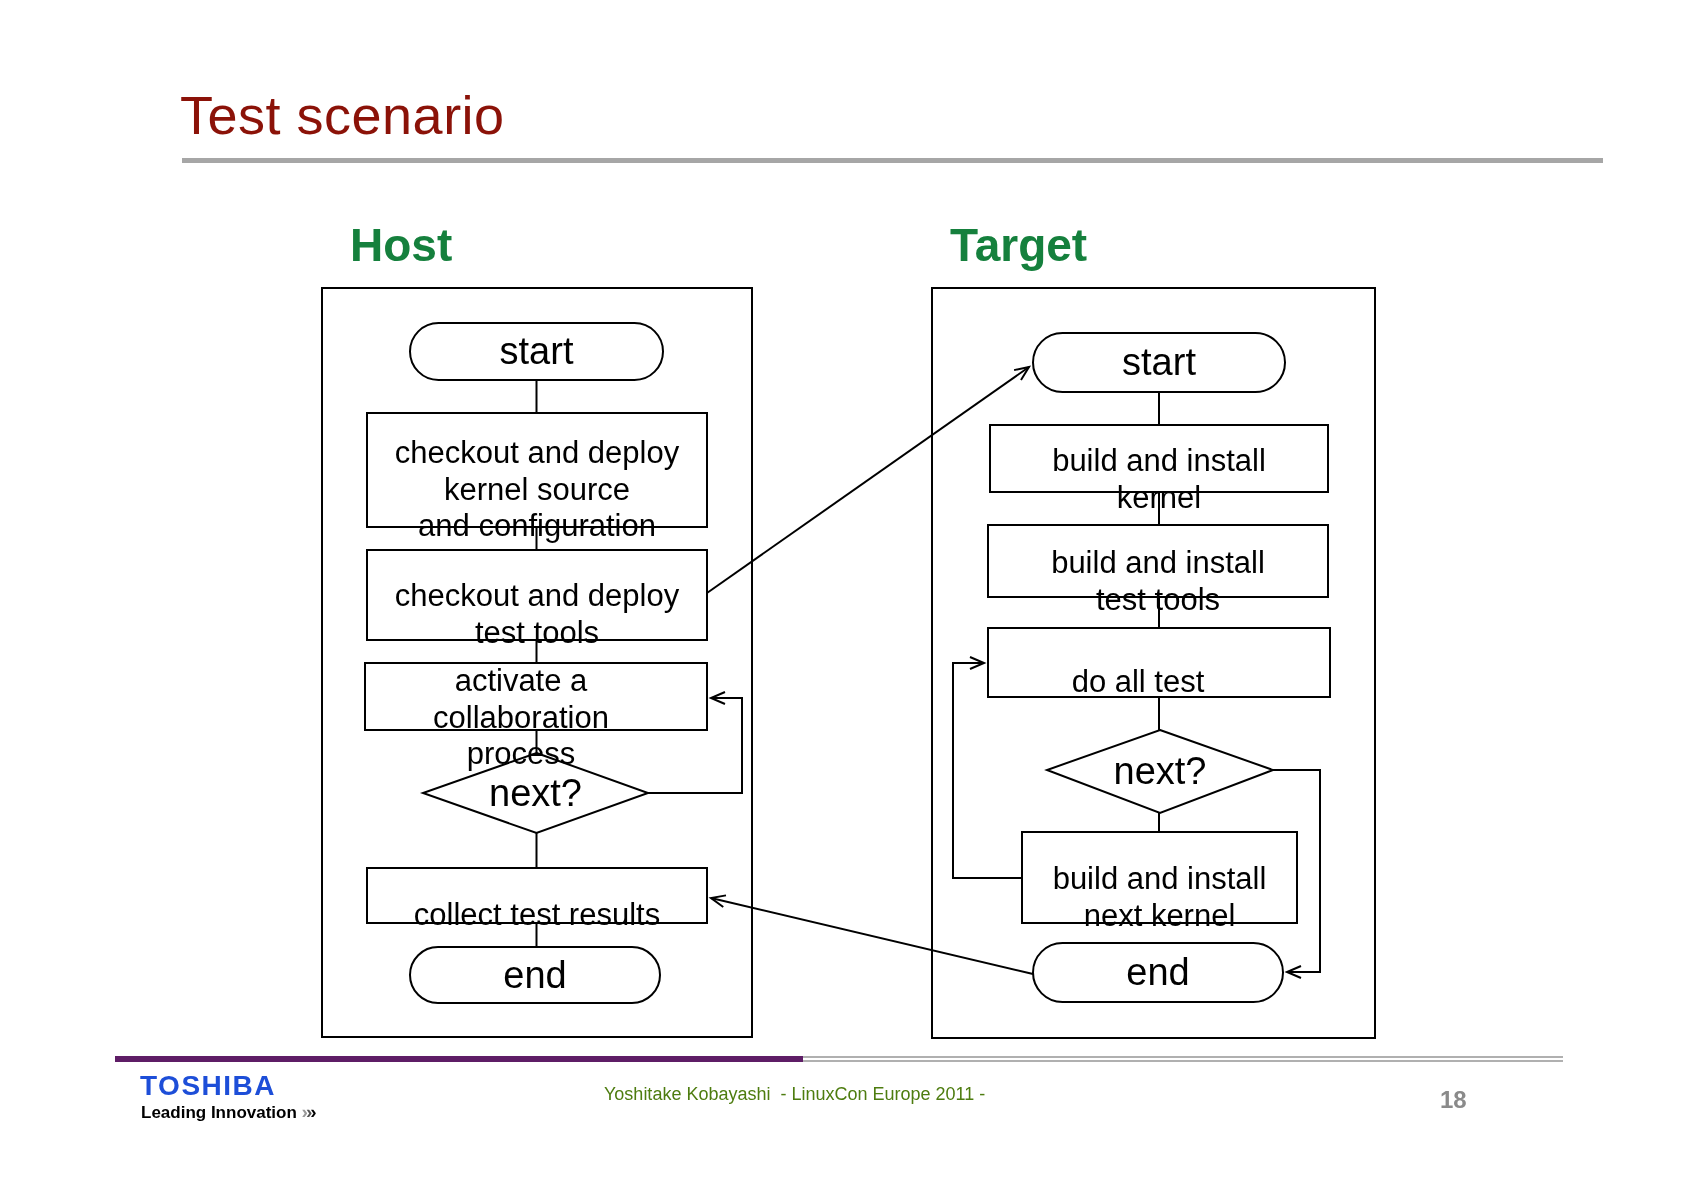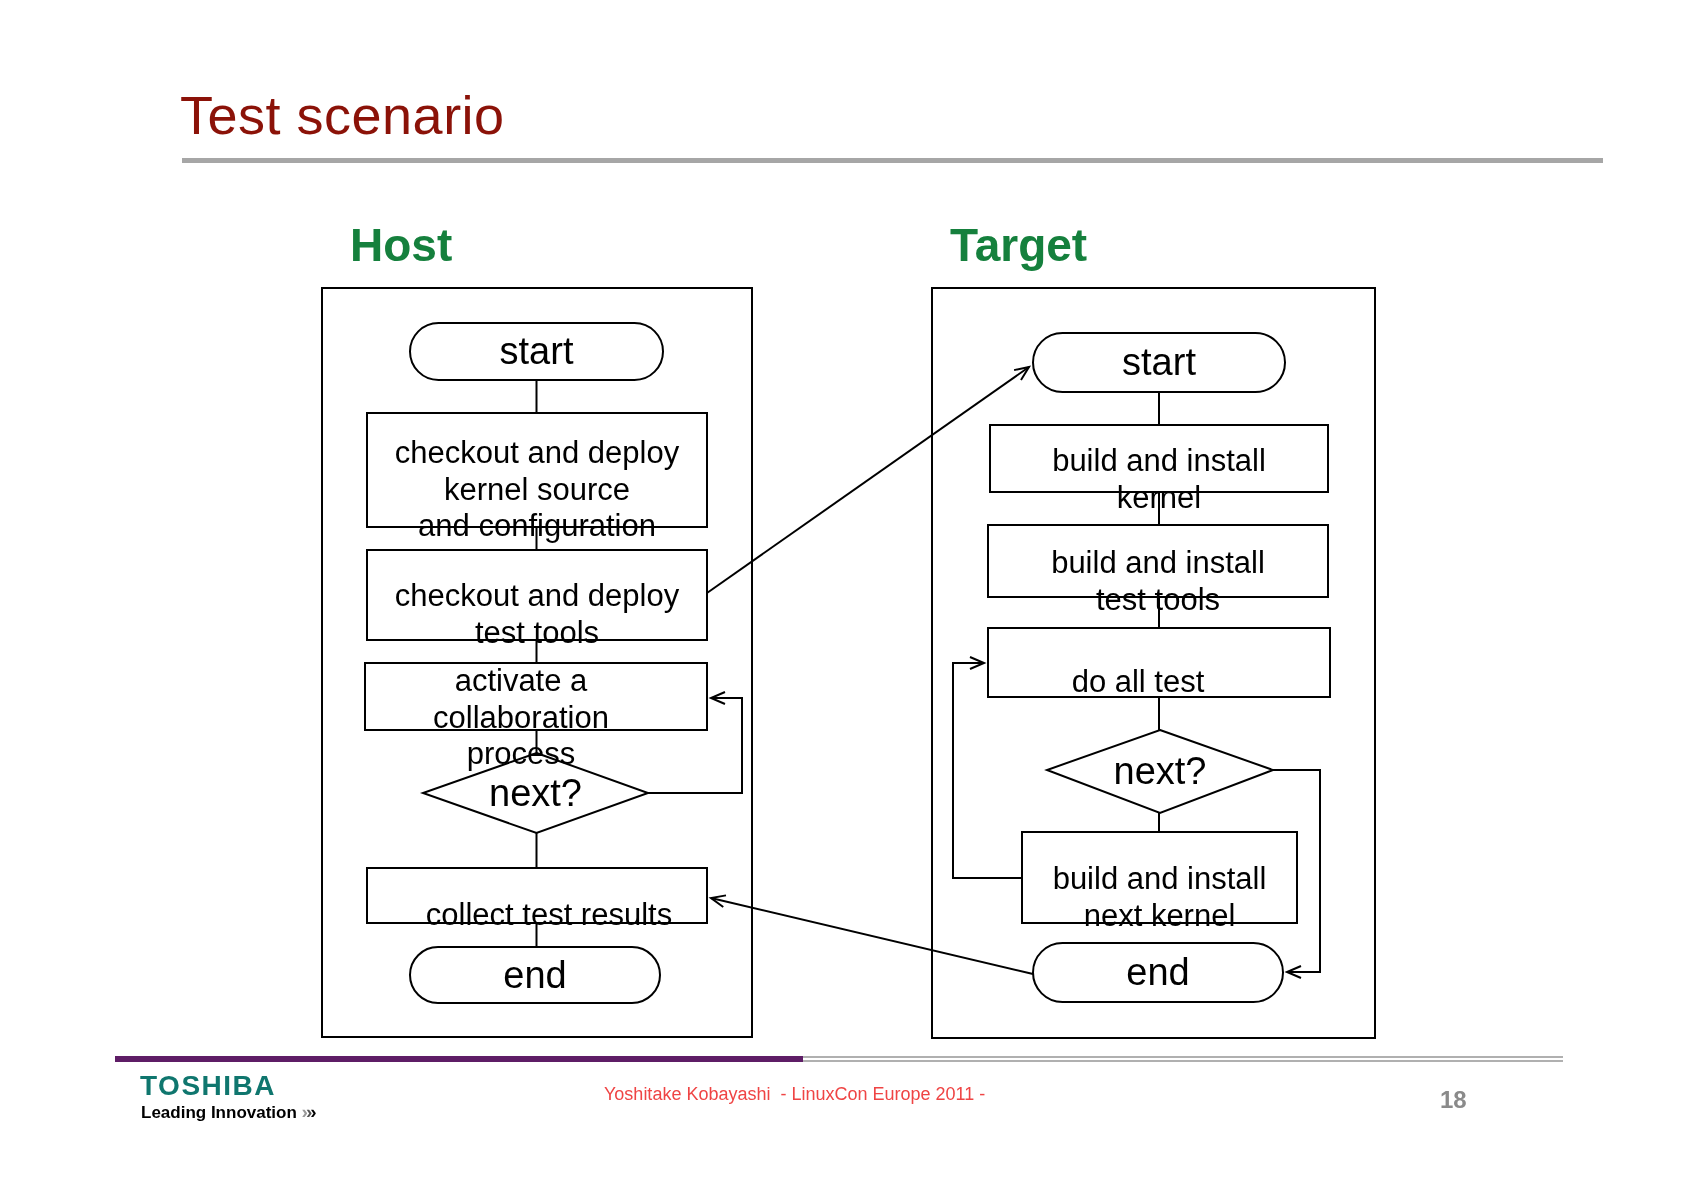--- a/index.html
+++ b/index.html
@@ -38,33 +38,33 @@
     position:absolute;left:115px;top:1056px;width:688px;height:6px;
     background:#5e1d66;
   }
   .footer-bar-gray{
     position:absolute;left:803px;top:1056px;width:760px;height:6px;
     box-sizing:border-box;background:#ffffff;
     border-top:2px solid #b0b0b0;border-bottom:2px solid #b0b0b0;
   }
   .brand{
     position:absolute;left:140px;top:1070px;
-    font-size:28px;font-weight:bold;color:#0f766e;letter-spacing:1.5px;white-space:pre;
+    font-size:28px;font-weight:bold;color:#1d4ed8;letter-spacing:1.5px;white-space:pre;
   }
   .tagline{
     position:absolute;left:141px;top:1101px;
     font-size:17px;font-weight:bold;color:#000;white-space:pre;
   }
   .tagline .chev{font-size:19px;font-weight:bold;letter-spacing:-2px;}
   .chev.c1{color:#9a9a9a;}
   .chev.c2{color:#555555;}
   .chev.c3{color:#000000;}
   .credit{
     position:absolute;left:604px;top:1084px;
-    font-size:18px;color:#ef4444;white-space:pre;
+    font-size:18px;color:#4d7c0f;white-space:pre;
   }
   .page-num{
     position:absolute;left:1440px;top:1086px;
     font-size:24px;font-weight:bold;color:#8a8a8a;white-space:pre;
   }
 </style>
 </head>
 <body>
 
 <div class="slide">
@@ -123,21 +123,21 @@
 
   <div class="node-label fs-term" style="left:410px;top:323px;width:253px;height:57px;">start</div>
   <div class="node-label fs-proc" style="left:367px;top:413px;width:340px;height:114px;">checkout and deploy
 kernel source
 and configuration</div>
   <div class="node-label fs-proc" style="left:367px;top:550px;width:340px;height:90px;">checkout and deploy
 test tools</div>
   <div class="node-label fs-proc" style="left:365px;top:663px;width:312px;height:70px;">activate a collaboration
 process</div>
   <div class="node-label fs-dec" style="left:423px;top:753px;width:225px;height:80px;">next?</div>
-  <div class="node-label fs-proc" style="left:379px;top:868px;width:340px;height:55px;">collect test results</div>
+  <div class="node-label fs-proc" style="left:367px;top:868px;width:340px;height:55px;">collect test results</div>
   <div class="node-label fs-term" style="left:410px;top:947px;width:250px;height:56px;">end</div>
 
   <div class="node-label fs-term" style="left:1033px;top:333px;width:252px;height:59px;">start</div>
   <div class="node-label fs-proc" style="left:990px;top:425px;width:338px;height:69px;">build and install
 kernel</div>
   <div class="node-label fs-proc" style="left:988px;top:525px;width:340px;height:74px;">build and install
 test tools</div>
   <div class="node-label fs-proc" style="left:988px;top:628px;width:300px;height:69px;">do all test</div>
   <div class="node-label fs-dec" style="left:1047px;top:730px;width:226px;height:83px;">next?</div>
   <div class="node-label fs-proc" style="left:1022px;top:832px;width:275px;height:91px;">build and install

